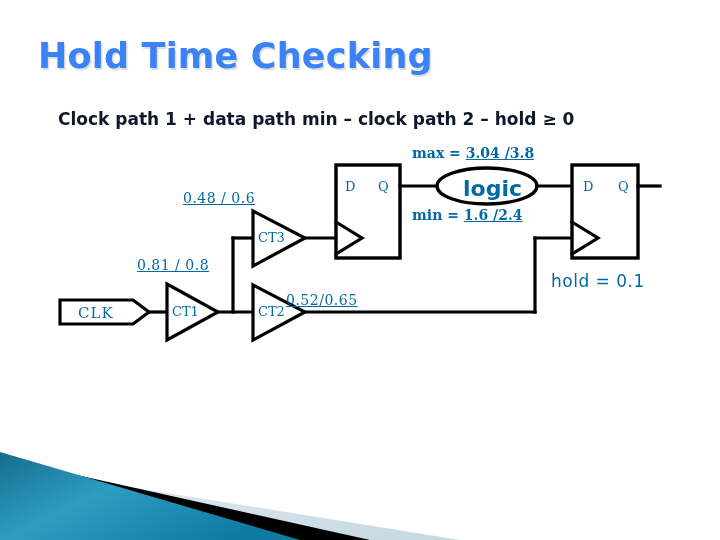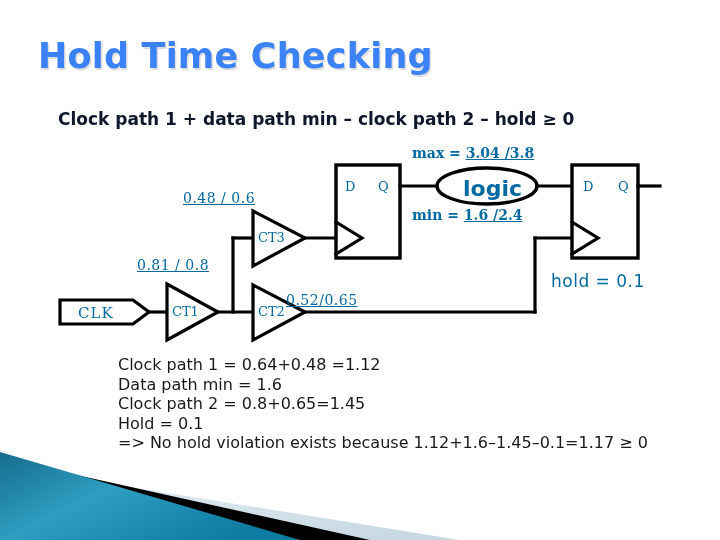--- a/index.html
+++ b/index.html
@@ -183,27 +183,20 @@
   <div class="clabel port-label" style="left:618px; top:179px;">Q</div>
 
   <div class="clabel" id="logic-label" style="left:463px; top:176px;">logic</div>
 
   <div class="clabel mm-label" style="left:412px; top:145px;"><span>max = </span><u>3.04 /3.8</u></div>
 
   <div class="clabel mm-label" style="left:412px; top:207px;"><span>min = </span><u>1.6 /2.4</u></div>
 
   <div class="clabel" id="hold-label" style="left:551px; top:271px;">hold = 0.1</div>
 
-  <div id="calc-block">
-    <div>Clock path 1 = 0.64+0.48 =1.12</div>
-    <div>Data path min = 1.6</div>
-    <div>Clock path 2 = 0.8+0.65=1.45</div>
-    <div>Hold = 0.1</div>
-    <div>=&gt; No hold violation exists because 1.12+1.6–1.45–0.1=1.17 ≥ 0</div>
-  </div>
 
   <svg id="decoration" viewBox="0 0 460 90" xmlns="http://www.w3.org/2000/svg">
     <defs>
       <linearGradient id="tealGrad" x1="0" y1="0" x2="1" y2="0.6">
         <stop offset="0%" stop-color="#156d8e"></stop>
         <stop offset="45%" stop-color="#2e9dc0"></stop>
         <stop offset="100%" stop-color="#0d7ba2"></stop>
       </linearGradient>
       <linearGradient id="paleGrad" x1="0" y1="0" x2="1" y2="0.8">
         <stop offset="0%" stop-color="#e8f0f5"></stop>

